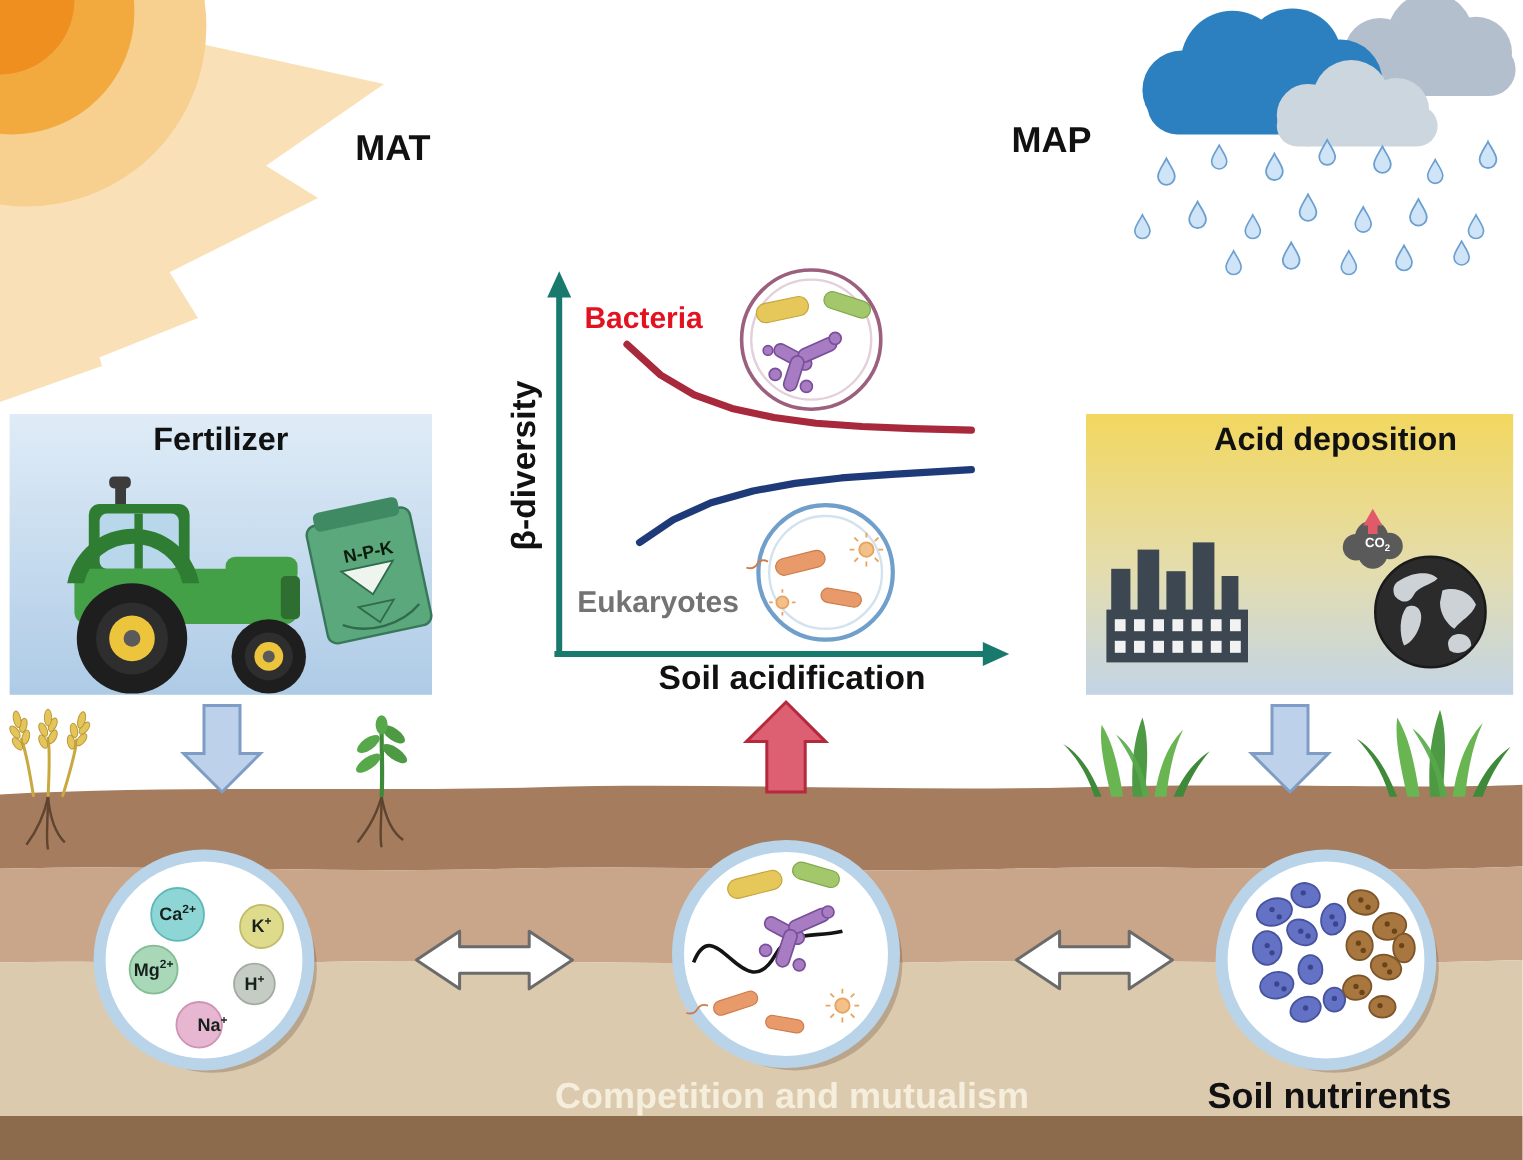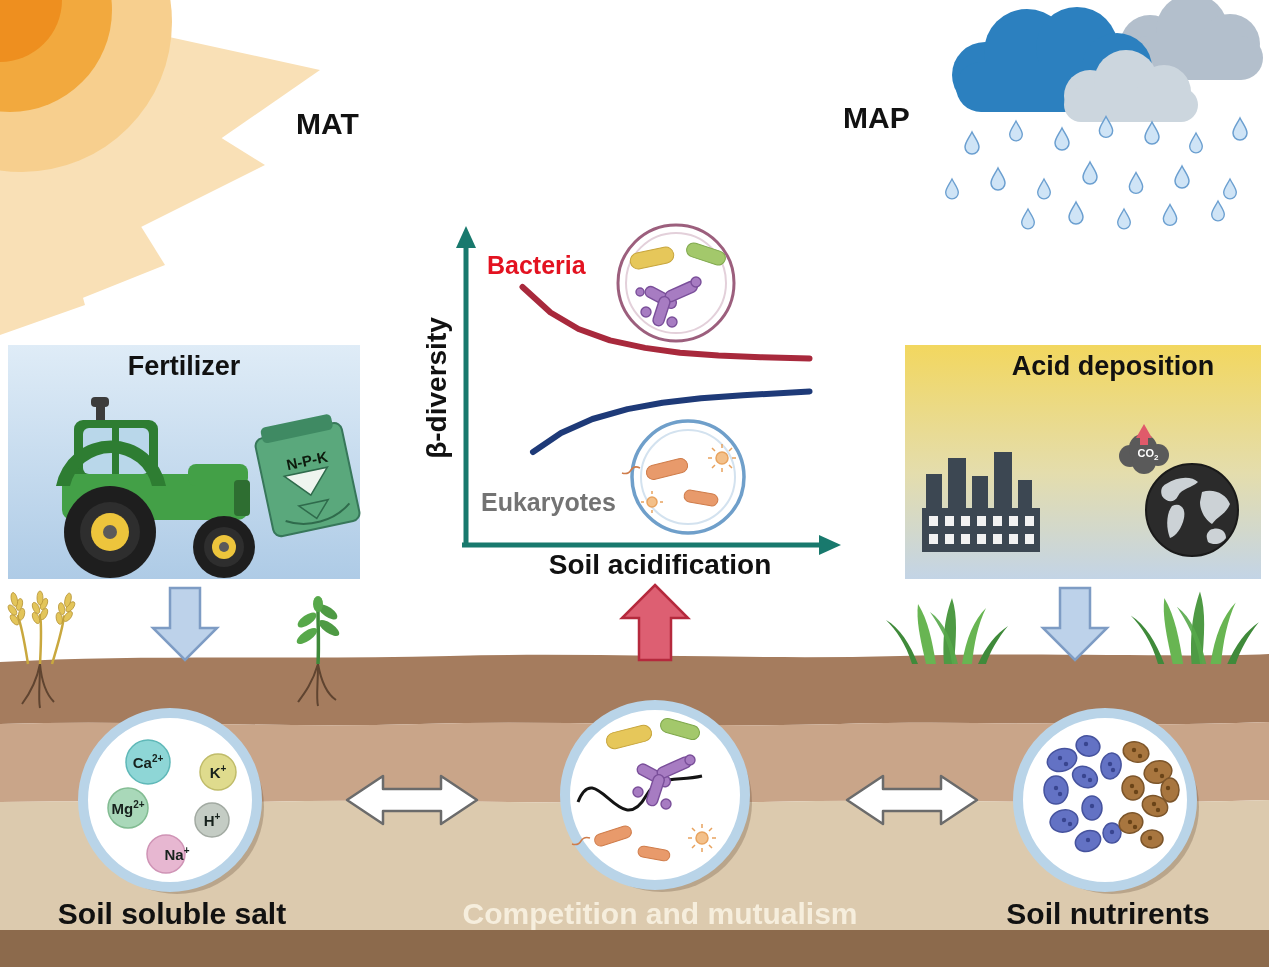--- a/index.html
+++ b/index.html
@@ -371,17 +371,16 @@
 
 <div class="overlay center-text" style="left:272px;top:452px;width:70px;font-size:15px;color:#0d1b0d;transform:rotate(-12deg);">N-P-K</div>
 <div class="overlay center-text" style="left:1128px;top:447px;width:40px;font-size:11px;color:#ffffff;"><span>CO</span><sub style="font-size:8px;">2</sub></div>
 
 <div class="ion" style="left:148px;top:762px;text-align:right;"><span>Ca</span><sup>2+</sup></div>
 <div class="ion" style="left:218px;top:772px;"><span>K</span><sup>+</sup></div>
 <div class="ion" style="left:128px;top:808px;"><span>Mg</span><sup>2+</sup></div>
 <div class="ion" style="left:212px;top:820px;"><span>H</span><sup>+</sup></div>
 <div class="ion" style="left:166px;top:854px;padding-left:22px;"><span>Na</span><sup>+</sup></div>
 
-<div class="overlay center-text" style="left:22px;top:897px;width:300px;font-size:30px;">Soil soluble salt</div>
 <div class="overlay center-text" style="left:455px;top:897px;width:410px;font-size:30px;color:#f6eedd;">Competition and mutualism</div>
 <div class="overlay center-text" style="left:955px;top:897px;width:306px;font-size:30px;">Soil nutrirents</div>
 
 </div>
 
 </body></html>

